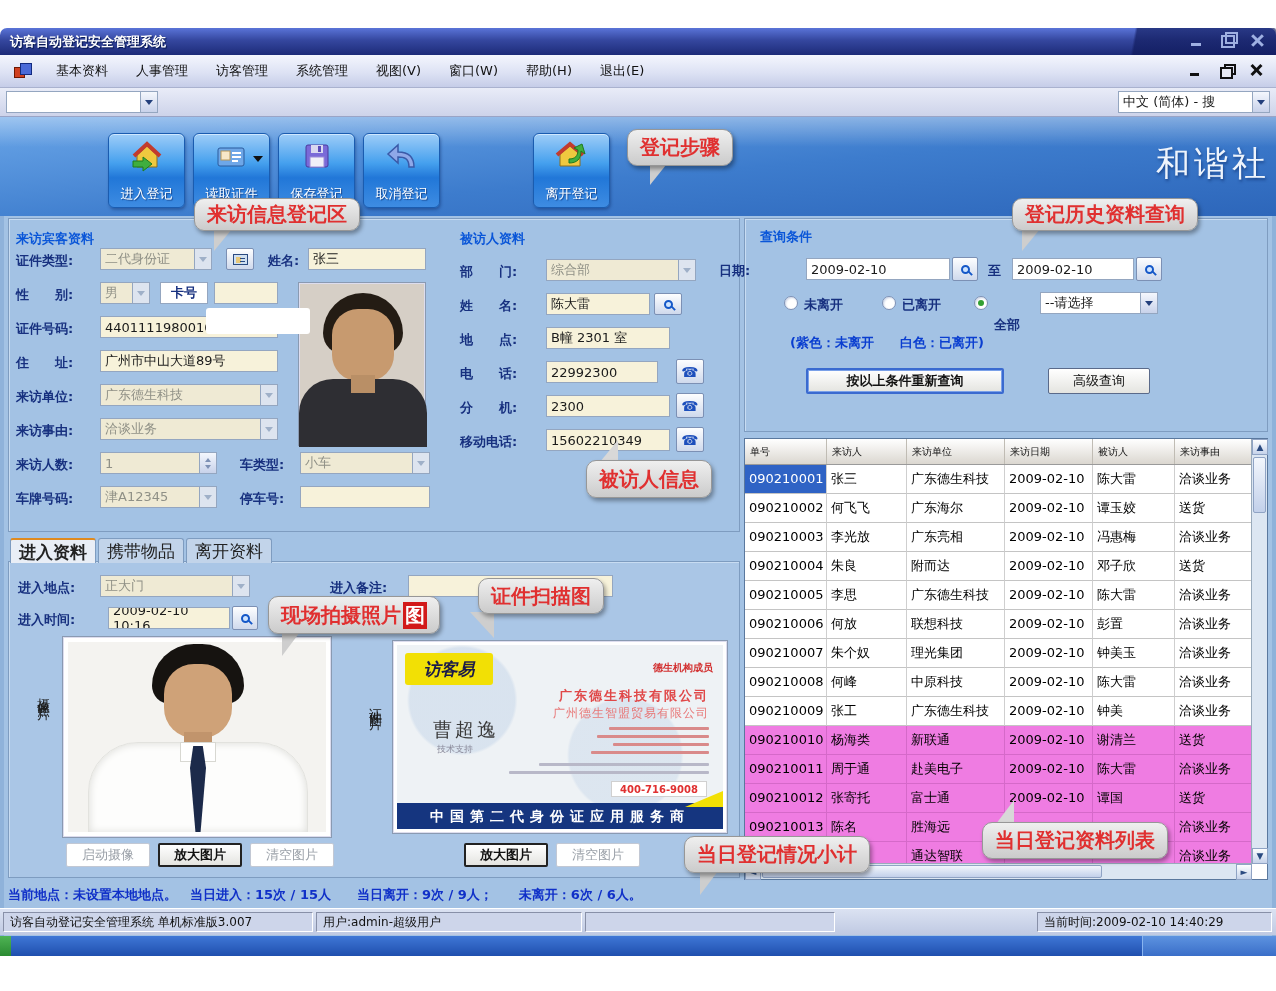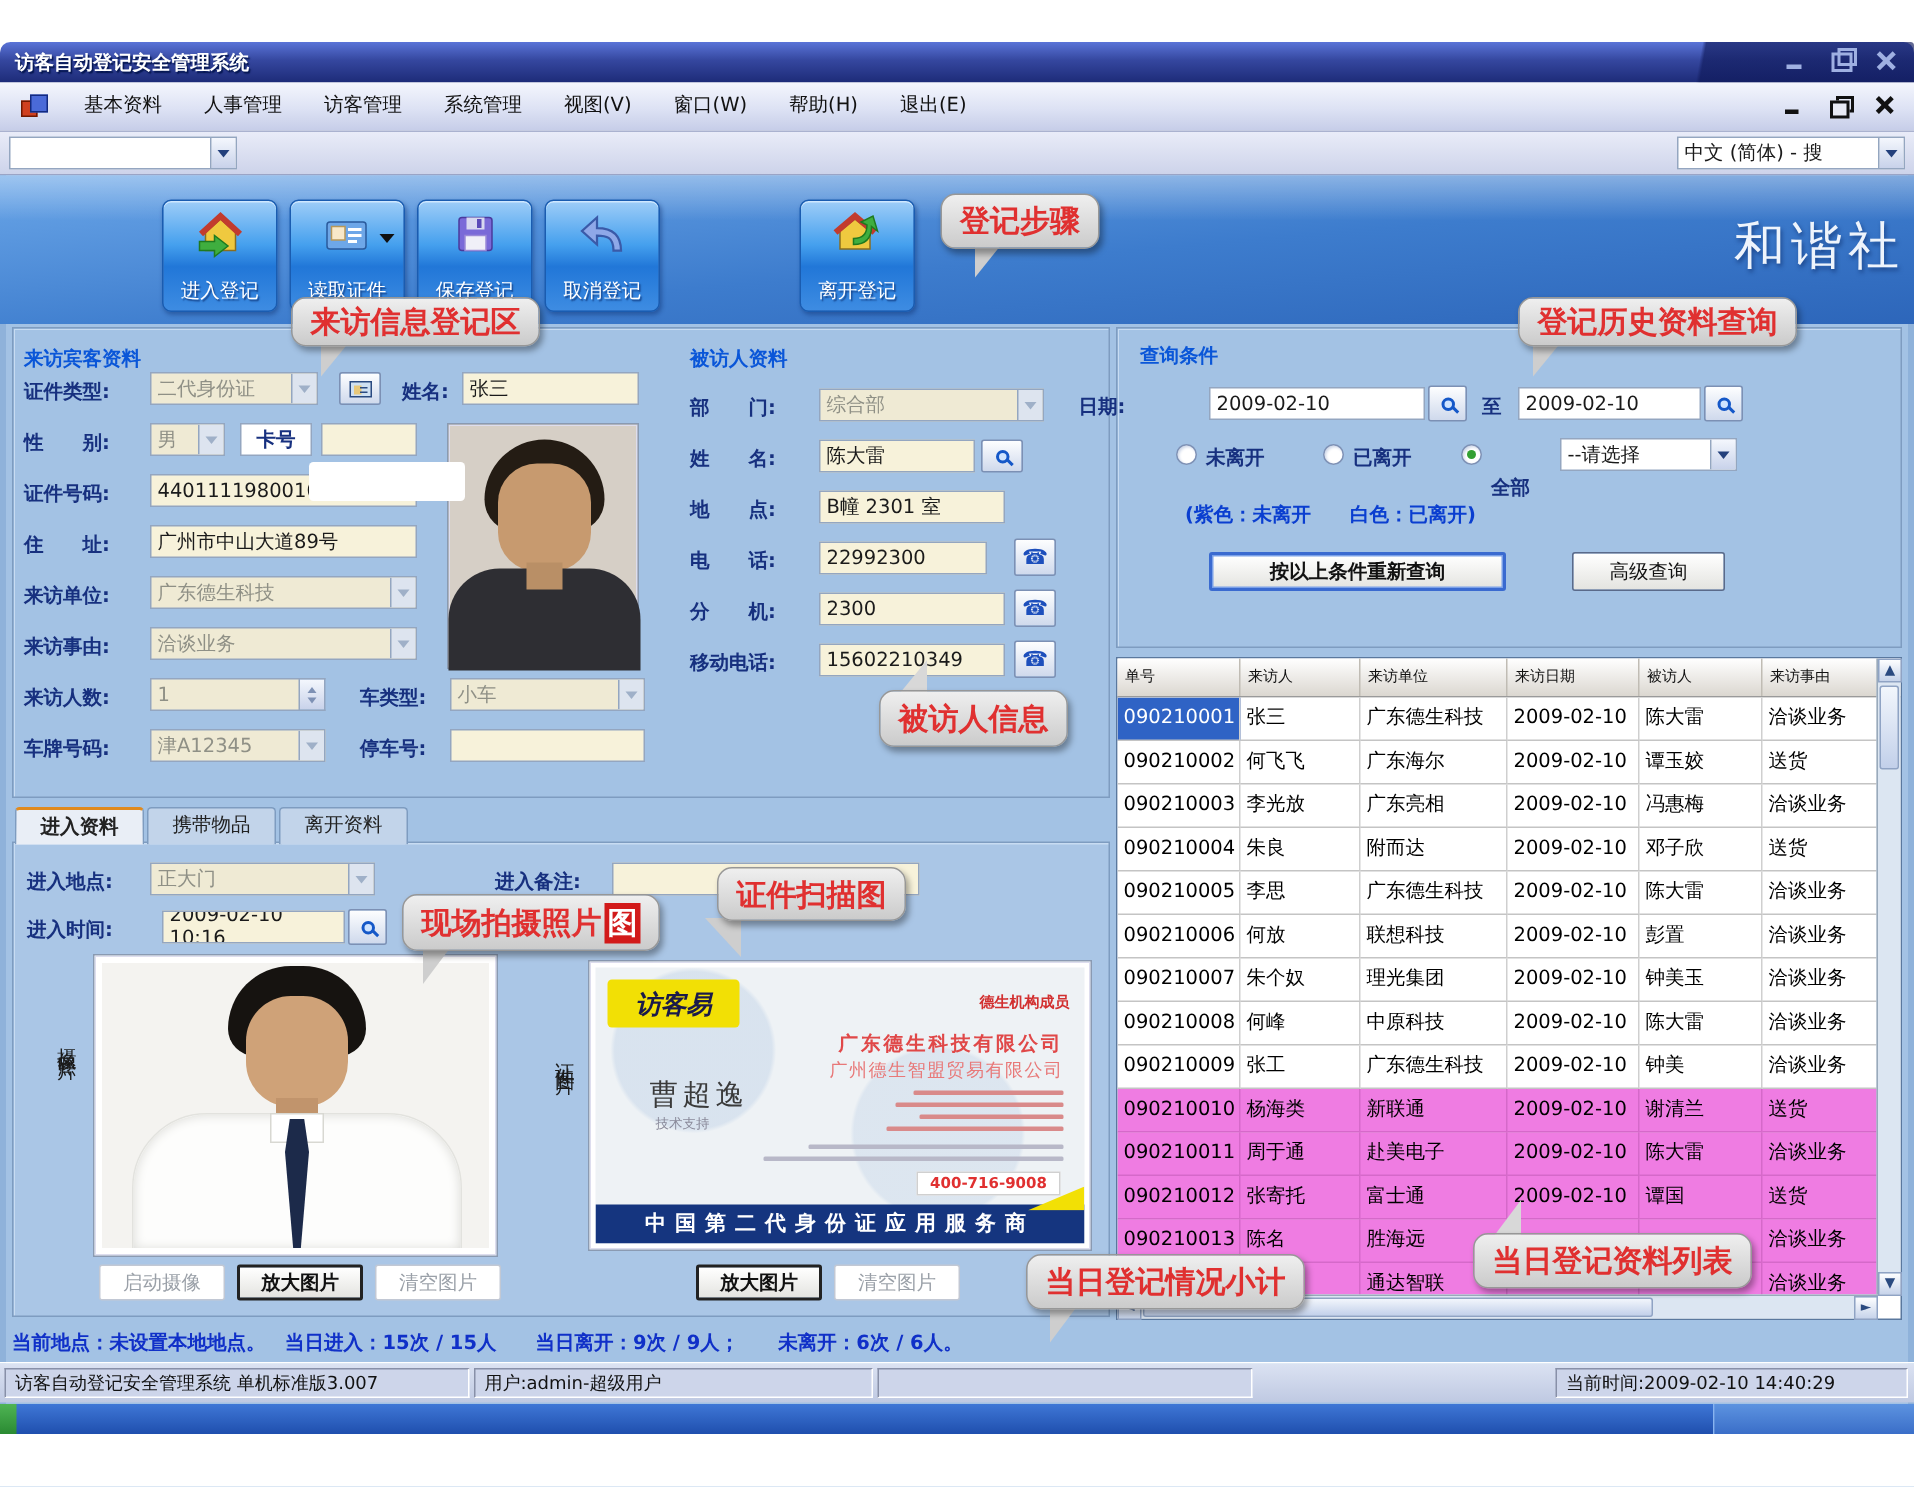--- a/index.html
+++ b/index.html
@@ -108,21 +108,21 @@
   .vrow.hl { background:#ef7ce2; }
   .vrow.hl .tc { border-right-color:#d569c9; border-bottom-color:#d569c9; }
   .tc.sel { background:#2f63c5; color:#fff; }
   .vscroll { position:absolute; right:0; top:0; width:16px; height:425px; background:#dce6f2; border-left:1px solid #9ab; }
   .hscroll { position:absolute; left:0; bottom:0; width:507px; height:16px; background:#dce6f2; border-top:1px solid #9ab; }
   .sbtn { position:absolute; width:16px; height:16px; background:linear-gradient(180deg,#fdfeff,#c6d3ea);
     border:1px solid #8fa3c4; display:flex; align-items:center; justify-content:center; font-size:9px; color:#2a4a80; }
   .sthumb { position:absolute; background:linear-gradient(180deg,#f2f6fc,#c2d0ea); border:1px solid #8fa3c4; border-radius:2px; }
 
   
-  .tab { position:absolute; top:538px; height:25px; font-size:13px; text-align:center; line-height:24px;
+  .tab { position:absolute; top:538px; height:25px; font-size:17px; text-align:center; line-height:24px;
     border:1px solid #7e9cc0; border-bottom:none; border-radius:3px 3px 0 0; background:#c2d4ea; color:#222; }
   .tab.active { background:#e9eef6; font-weight:bold; border-top:2px solid #e08a1e; z-index:5; }
 
   
   .btn { position:absolute; height:26px; font-size:13px; display:flex; align-items:center; justify-content:center;
     background:linear-gradient(180deg,#ffffff,#e4e4e0); border:1px solid #5a6a8a; border-radius:2px; color:#111; }
   .btn.focusd { border:2px solid #3a6ad0; box-shadow:0 0 0 1px #7aa0e8 inset; font-weight:bold; }
   .btn.disab { background:#fff; border:1px solid #c2c8d4; color:#9aa0a8; }
   .btn.strong { border:2px solid #222; font-weight:bold; }
 

